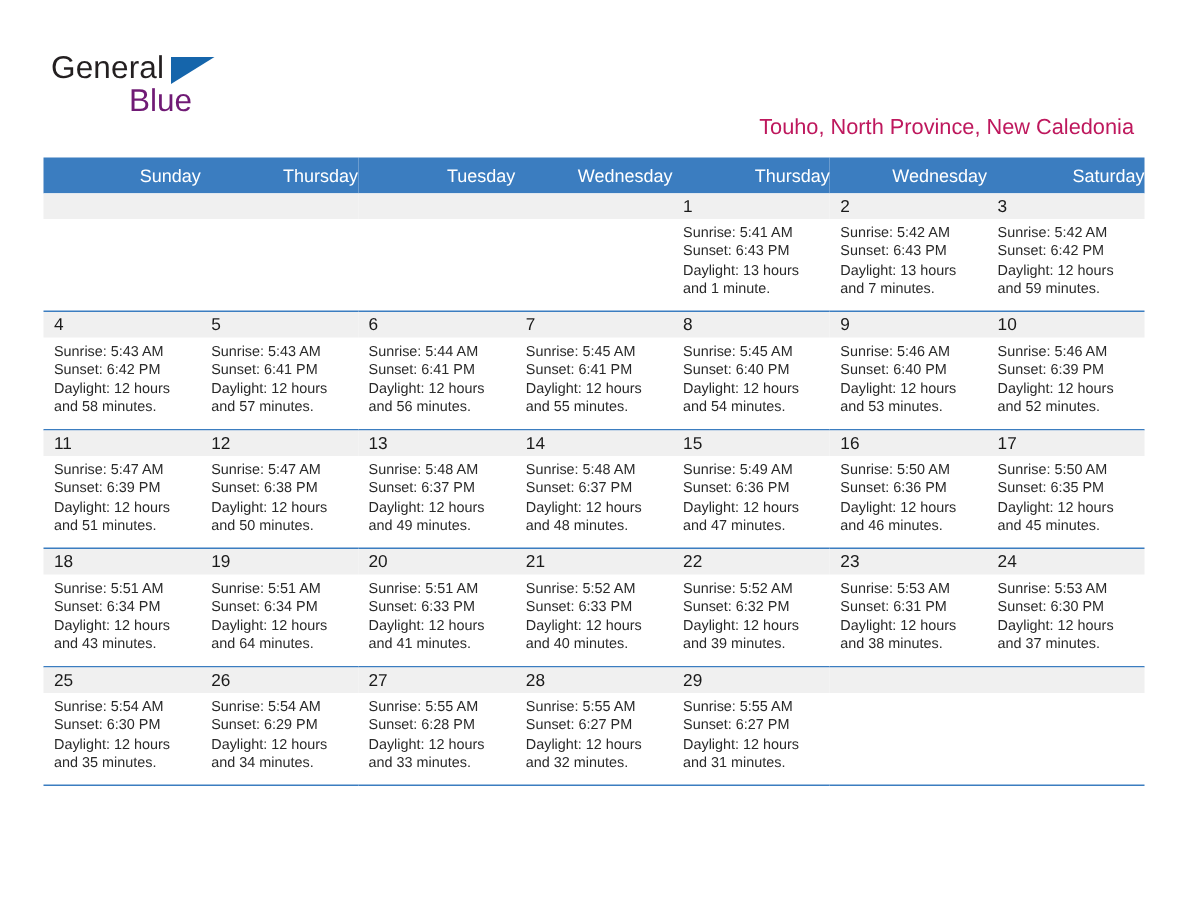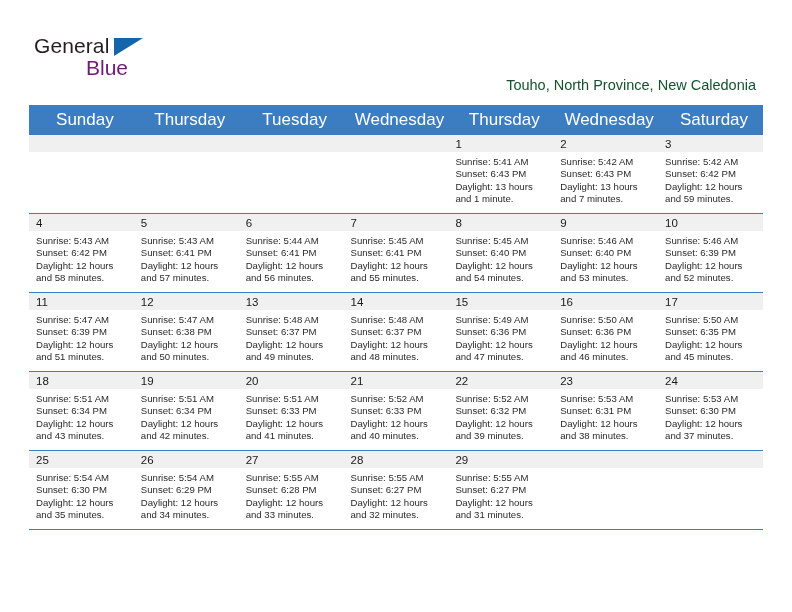--- a/index.html
+++ b/index.html
@@ -70,40 +70,40 @@
     font-weight: normal;
     color: #1a1a1a;
     text-align: right;
     white-space: nowrap;
   }
   .subtitle {
     position: absolute;
     right: 36px;
     top: 77px;
     font-size: 14.5px;
-    color: #14532d;
+    color: #be185d;
     text-align: right;
     white-space: nowrap;
   }
 
   
   .cal {
     position: absolute;
     left: 29px;
     top: 105px;
     width: 734px;
     border-collapse: collapse;
     table-layout: fixed;
   }
   .cal th {
     background: #3b7dc0;
     color: #ffffff;
-    font-size: 17px;
+    font-size: 12px;
     font-weight: normal;
-    text-align: center;
+    text-align: right;
     padding: 5px 0 5px 7px;
     height: 11px;
     border: none;
   }
   .cal td {
     vertical-align: top;
     padding: 0;
     border: none;
     border-bottom: 1.2px solid #3b7dc0;
     height: 78px;
@@ -387,21 +387,21 @@
               </div>
             </div>
           </td>
           <td>
             <div class="cell">
               <div class="daynum-band">19</div>
               <div class="info">
                 <div>Sunrise: 5:51 AM</div>
                 <div>Sunset: 6:34 PM</div>
                 <div>Daylight: 12 hours</div>
-                <div>and 42 minutes.</div>
+                <div>and 64 minutes.</div>
               </div>
             </div>
           </td>
           <td>
             <div class="cell">
               <div class="daynum-band">20</div>
               <div class="info">
                 <div>Sunrise: 5:51 AM</div>
                 <div>Sunset: 6:33 PM</div>
                 <div>Daylight: 12 hours</div>

